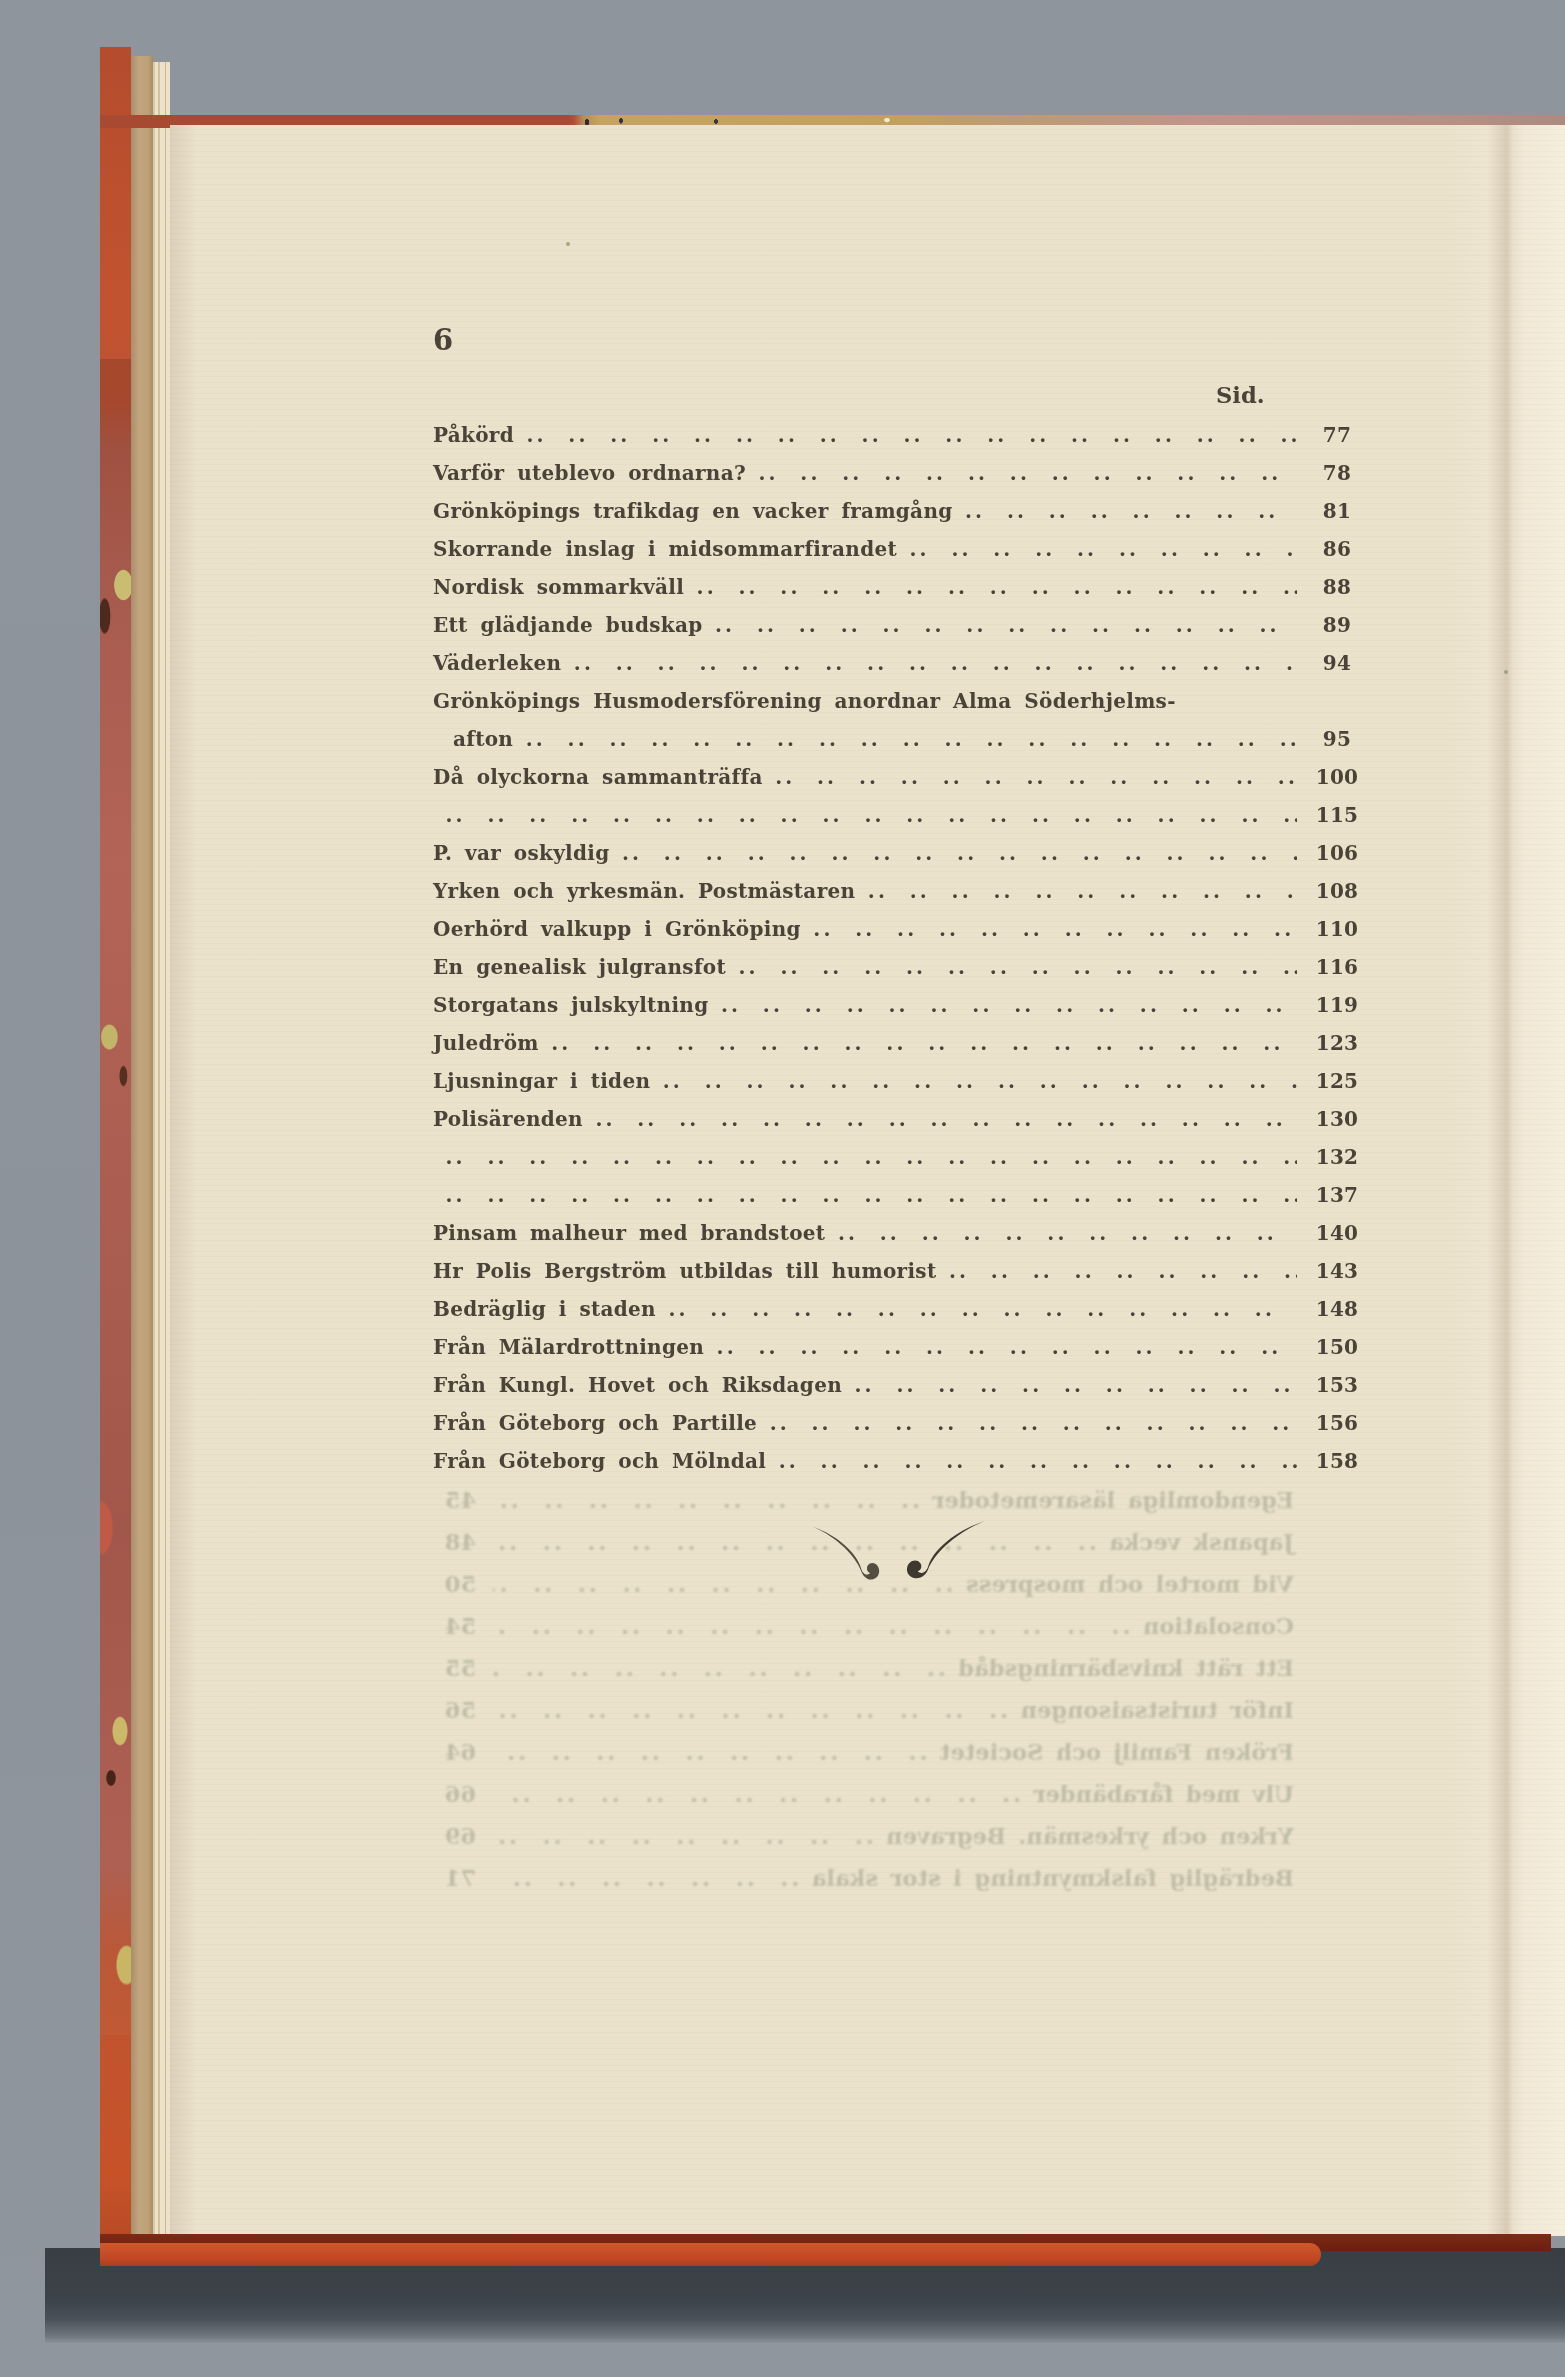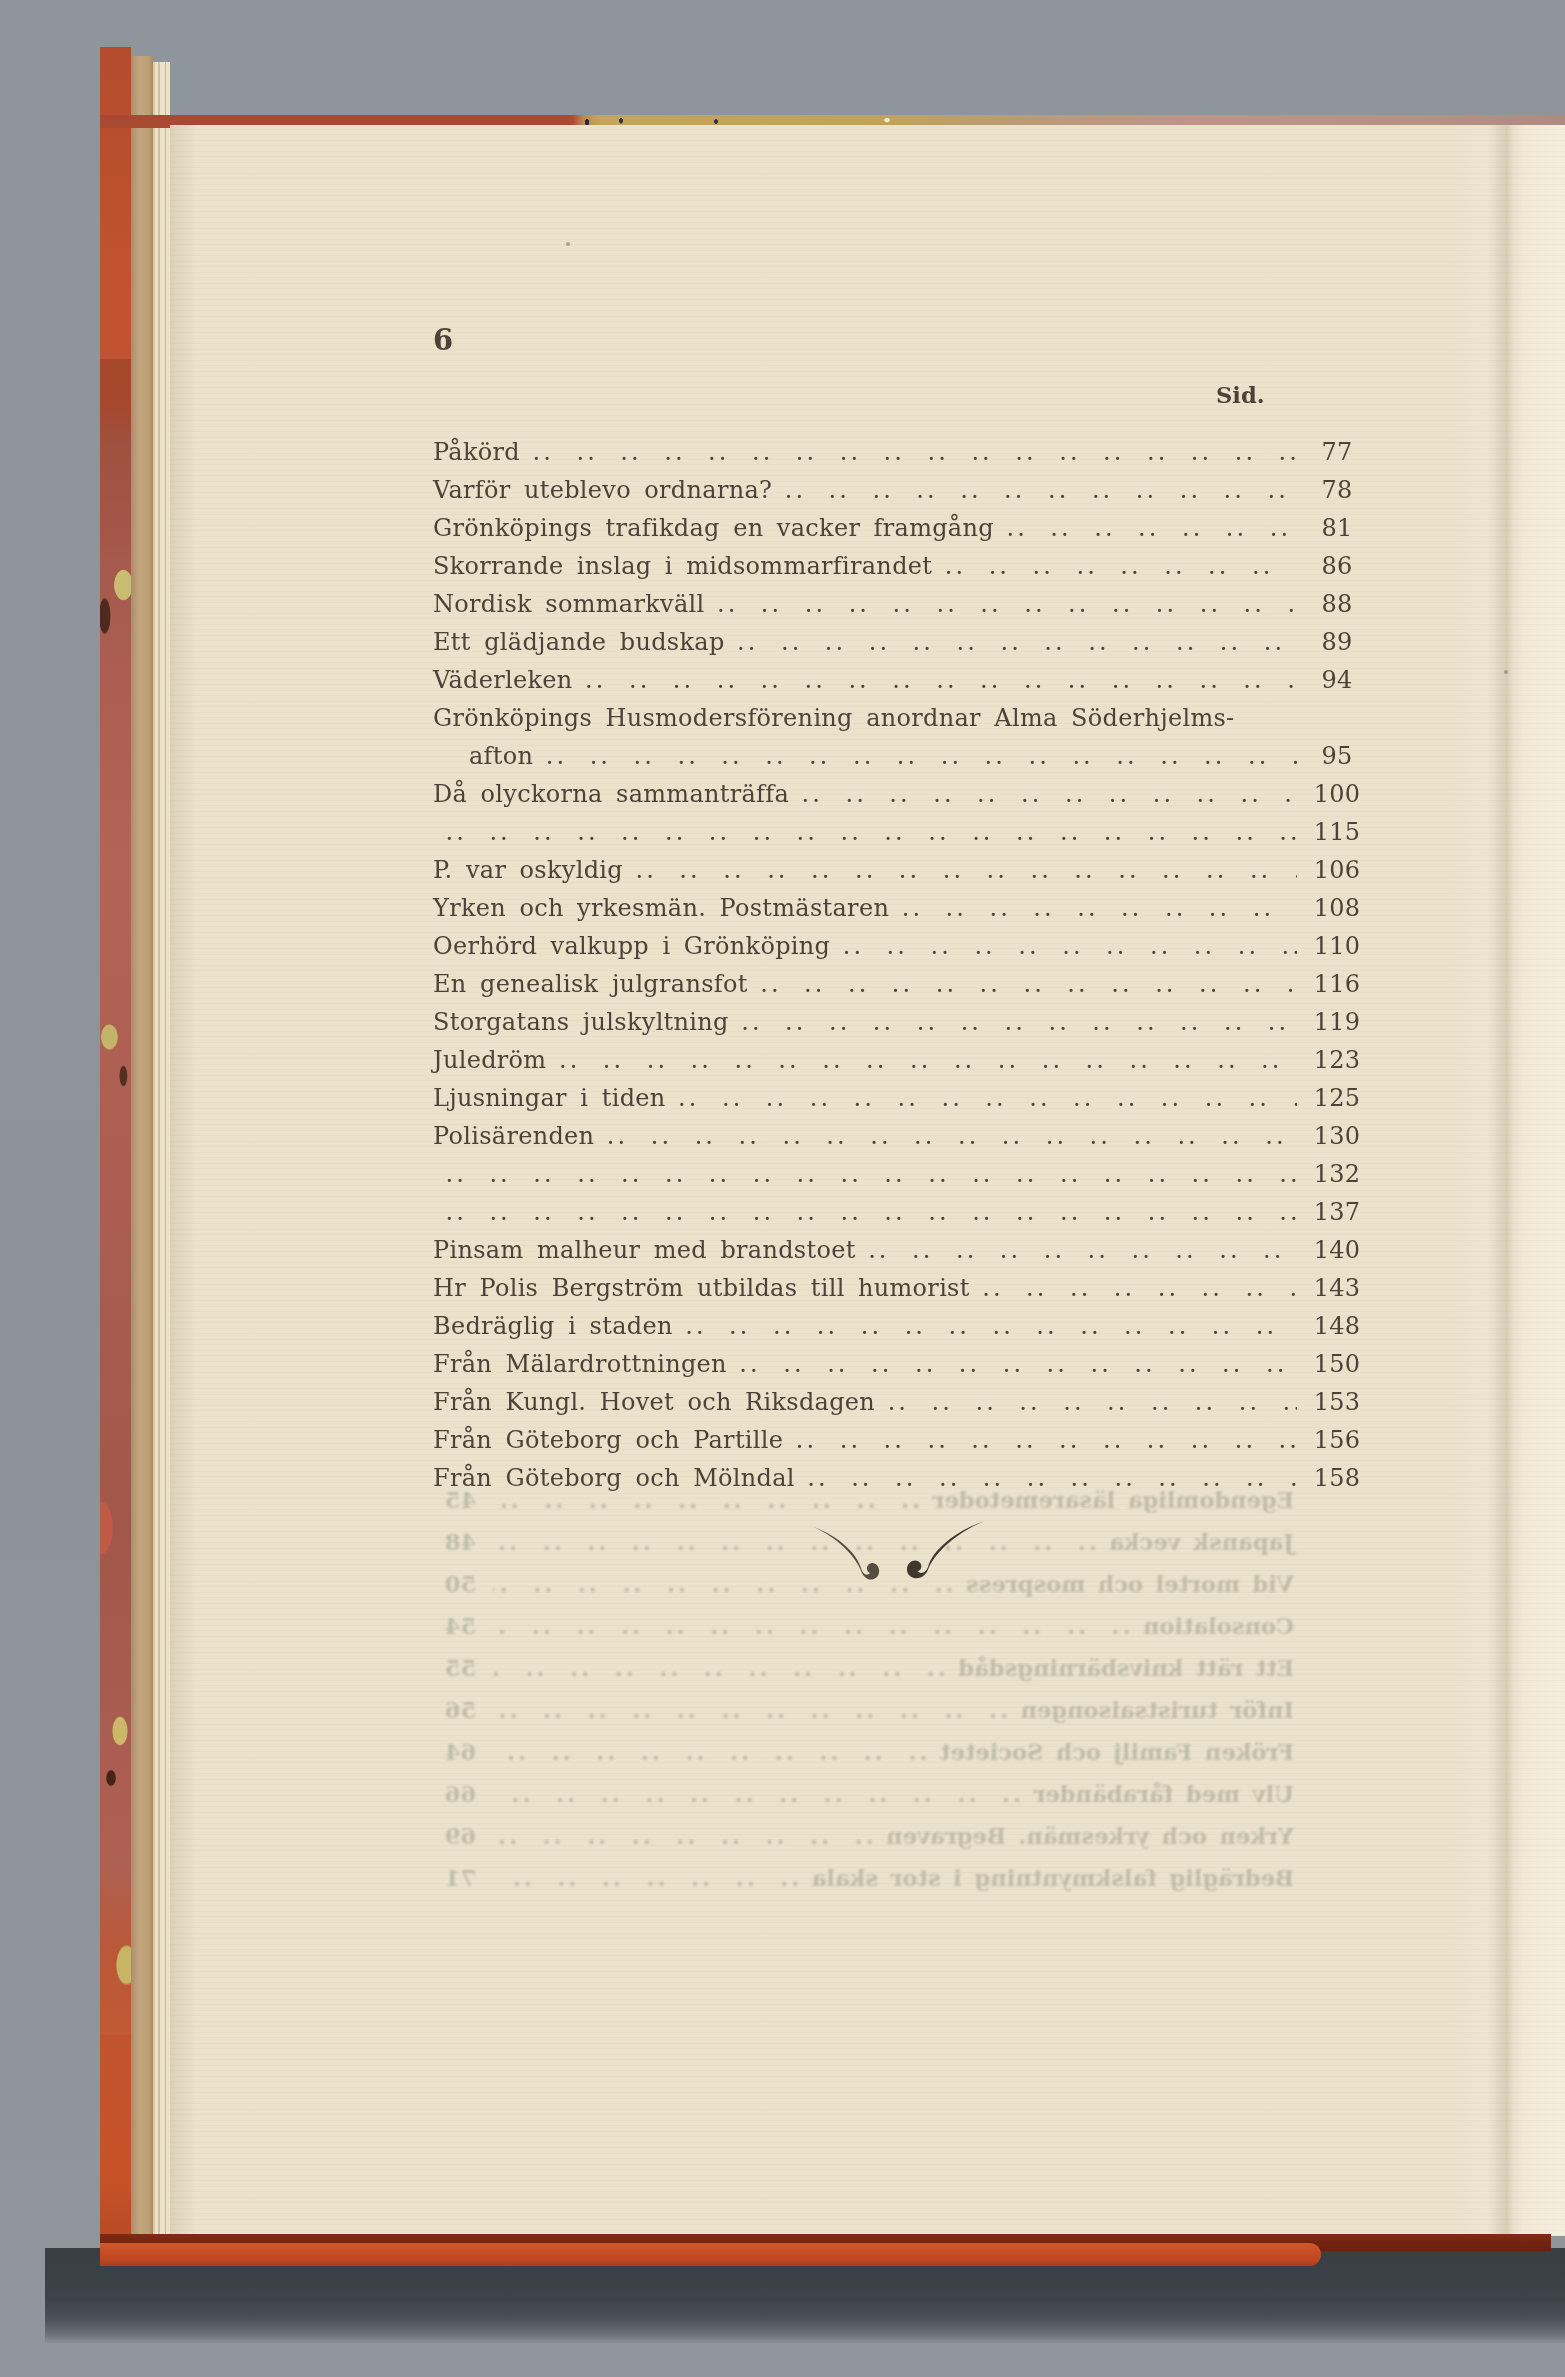--- a/index.html
+++ b/index.html
@@ -76,32 +76,32 @@
   .ink{color:#4b4337;}
   .folio{
     position:absolute;left:433px;top:323px;
     font-size:29px;font-weight:bold;letter-spacing:0.8px;
   }
   .sid-head{
     position:absolute;left:1216px;top:382px;width:156px;
     font-size:22.6px;font-weight:bold;
   }
   .toc{
-    position:absolute;left:433px;top:438px;width:939px;
-    font-size:24px;font-weight:normal;word-spacing:5.5px;letter-spacing:0.3px;
+    position:absolute;left:433px;top:423px;width:939px;
+    font-size:20px;font-weight:bold;word-spacing:5.5px;letter-spacing:0.3px;
   }
   .row{display:flex;align-items:baseline;height:38px;white-space:nowrap;}
   .row .t{flex:0 0 auto;}
   .row .lead{
     flex:1 1 auto;overflow:hidden;margin:0 4.7px 0 12.5px;
     letter-spacing:3.1px;word-spacing:11.7px;white-space:nowrap;
   }
   .row .num{flex:0 0 auto;min-width:70px;text-align:center;}
   .row.noleader .lead,.row.noleader .num{visibility:hidden;}
-  .row.indent .t{margin-left:36px;}
+  .row.indent .t{margin-left:20px;}
   
   .ghost{
     position:absolute;left:433px;top:1487px;width:861px;
     transform:scaleX(-1);
     color:#82876f;opacity:.40;filter:blur(0.8px);
     font-size:22.6px;font-weight:bold;word-spacing:4.7px;
   }
   .ghost .row{height:42px;}
   .ghost .row .num{min-width:55px;}
   

